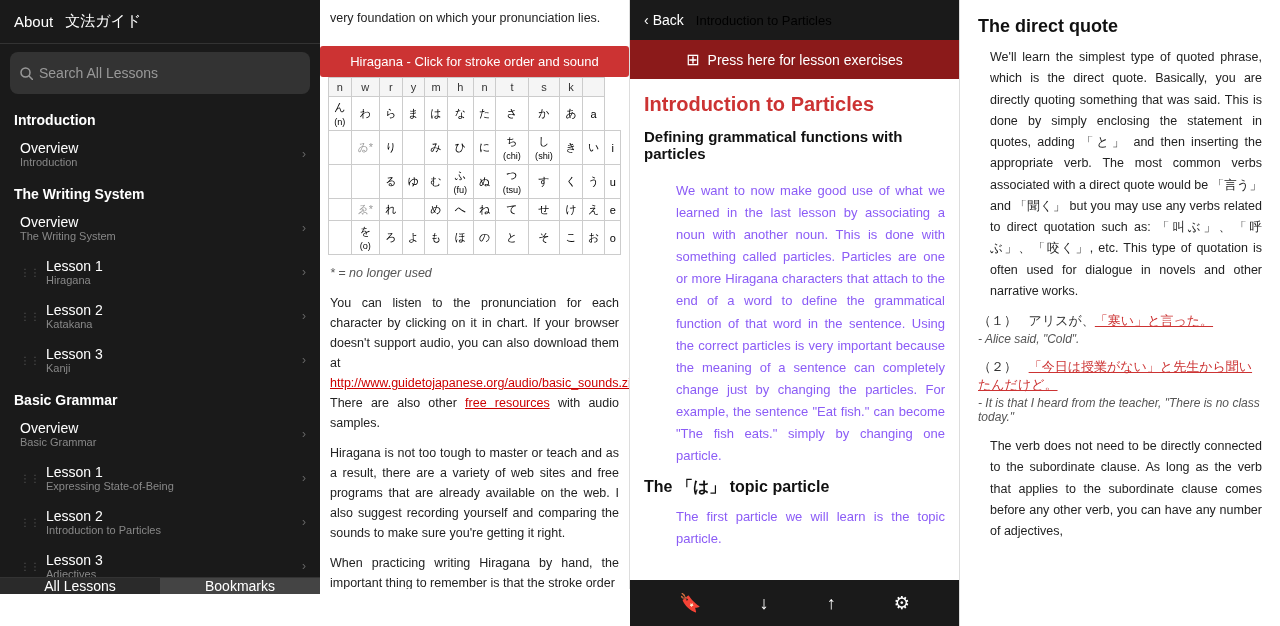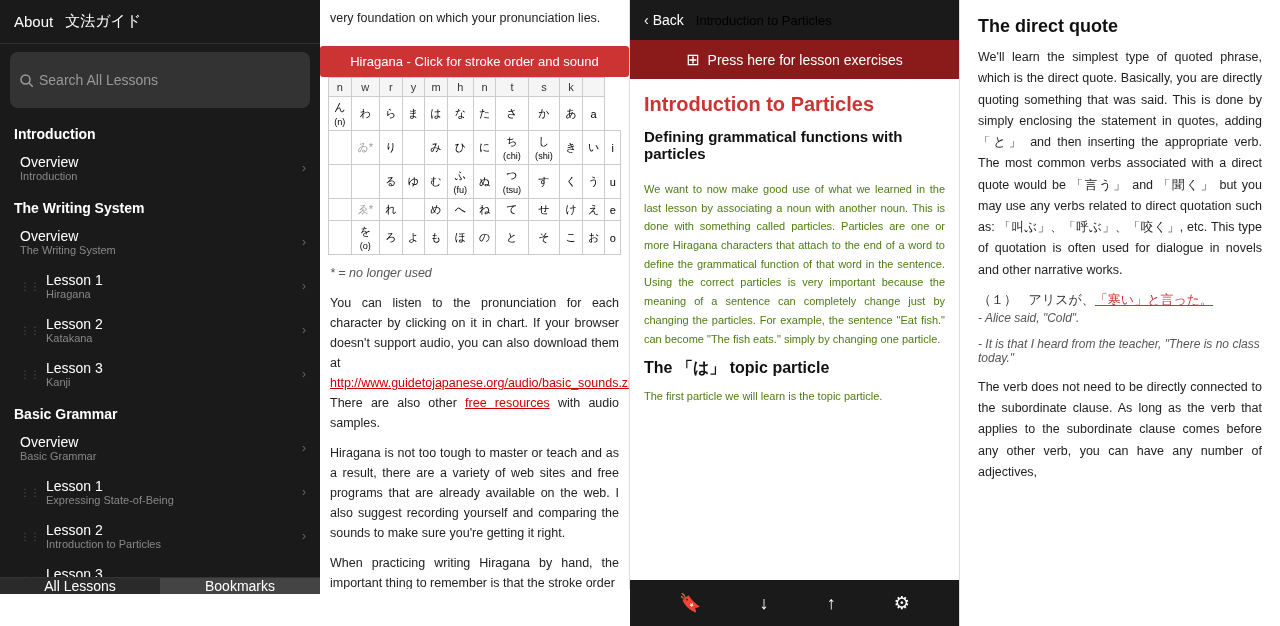--- a/index.html
+++ b/index.html
@@ -23,21 +23,21 @@
       border-bottom: 1px solid #333;
     }
     #sidebar-header .about { color: #fff; font-size: 15px; margin-right: 12px; }
     #sidebar-header .title { color: #fff; font-size: 15px; }
     #search-bar {
       margin: 8px 10px;
       background: #333;
       border-radius: 8px;
       display: flex;
       align-items: center;
-      padding: 20px 10px;
+      padding: 13px 10px;
       color: #999;
       font-size: 14px;
     }
     #search-bar svg { margin-right: 6px; }
     #nav-list {
       flex: 1;
       overflow-y: auto;
       padding-bottom: 8px;
     }
     .nav-section-header {
@@ -163,25 +163,26 @@
       font-weight: 700;
       margin-bottom: 12px;
     }
     #lesson-content h2 {
       font-size: 15px;
       font-weight: 700;
       color: #111;
       margin-bottom: 18px;
     }
     #lesson-content p {
-      font-size: 11px;
+      font-size: 13px;
       line-height: 1.7;
-      color: #4d7c0f;
+      color: #8b5cf6;
       text-align: justify;
       margin-bottom: 10px;
+      margin-left: 32px;
     }
     #lesson-content h3 {
       font-size: 16px;
       font-weight: 700;
       color: #111;
       margin-bottom: 8px;
     }
     #lesson-footer {
       background: #1a1a1a;
       display: flex;
@@ -193,21 +194,21 @@
 
     
     #right-panel {
       flex: 1;
       overflow-y: auto;
       padding: 16px 18px;
       background: #fff;
       height: 626px;
     }
     #right-panel h1 { font-size: 18px; font-weight: 700; color: #111; margin-bottom: 10px; }
-    #right-panel p { font-size: 12.5px; line-height: 1.7; color: #222; text-align: justify; margin-bottom: 10px; }
+    #right-panel p { font-size: 12.5px; line-height: 1.7; color: #222; text-align: justify; margin-bottom: 10px; margin-left: 12px; }
     #right-panel h2 { font-size: 16px; font-weight: 700; color: #111; margin: 14px 0 8px 0; }
     .example-block { margin-bottom: 12px; }
     .example-jp { font-size: 13px; color: #333; margin-bottom: 2px; }
     .example-jp a { color: #cc3333; text-decoration: underline; }
     .example-en { font-size: 12px; color: #555; font-style: italic; }
     .example-num { color: #333; margin-right: 8px; }
 
     
     ::-webkit-scrollbar { width: 4px; }
     ::-webkit-scrollbar-track { background: #f1f1f1; }
@@ -443,16 +444,20 @@
   <h1>The direct quote</h1>
   <p>We'll learn the simplest type of quoted phrase, which is the direct quote. Basically, you are directly quoting something that was said. This is done by simply enclosing the statement in quotes, adding 「と」 and then inserting the appropriate verb. The most common verbs associated with a direct quote would be 「言う」 and 「聞く」 but you may use any verbs related to direct quotation such as: 「叫ぶ」、「呼ぶ」、「咬く」, etc. This type of quotation is often used for dialogue in novels and other narrative works.</p>
   <div class="example-block">
     <div class="example-jp">
       <span class="example-num">（１）</span>
       アリスが、<a href="#">「寒い」と言った。</a>
     </div>
     <div class="example-en">- Alice said, "Cold".</div>
   </div>
   <div class="example-block">
+    <div class="example-jp">
+      <span class="example-num">（２）</span>
+      <a href="#">「今日は授業がない」と先生から聞いたんだけど。</a>
+    </div>
     <div class="example-en">- It is that I heard from the teacher, "There is no class today."</div>
   </div>
   <p>The verb does not need to be directly connected to the subordinate clause. As long as the verb that applies to the subordinate clause comes before any other verb, you can have any number of adjectives,</p>
 </div>
 
 </body></html>

